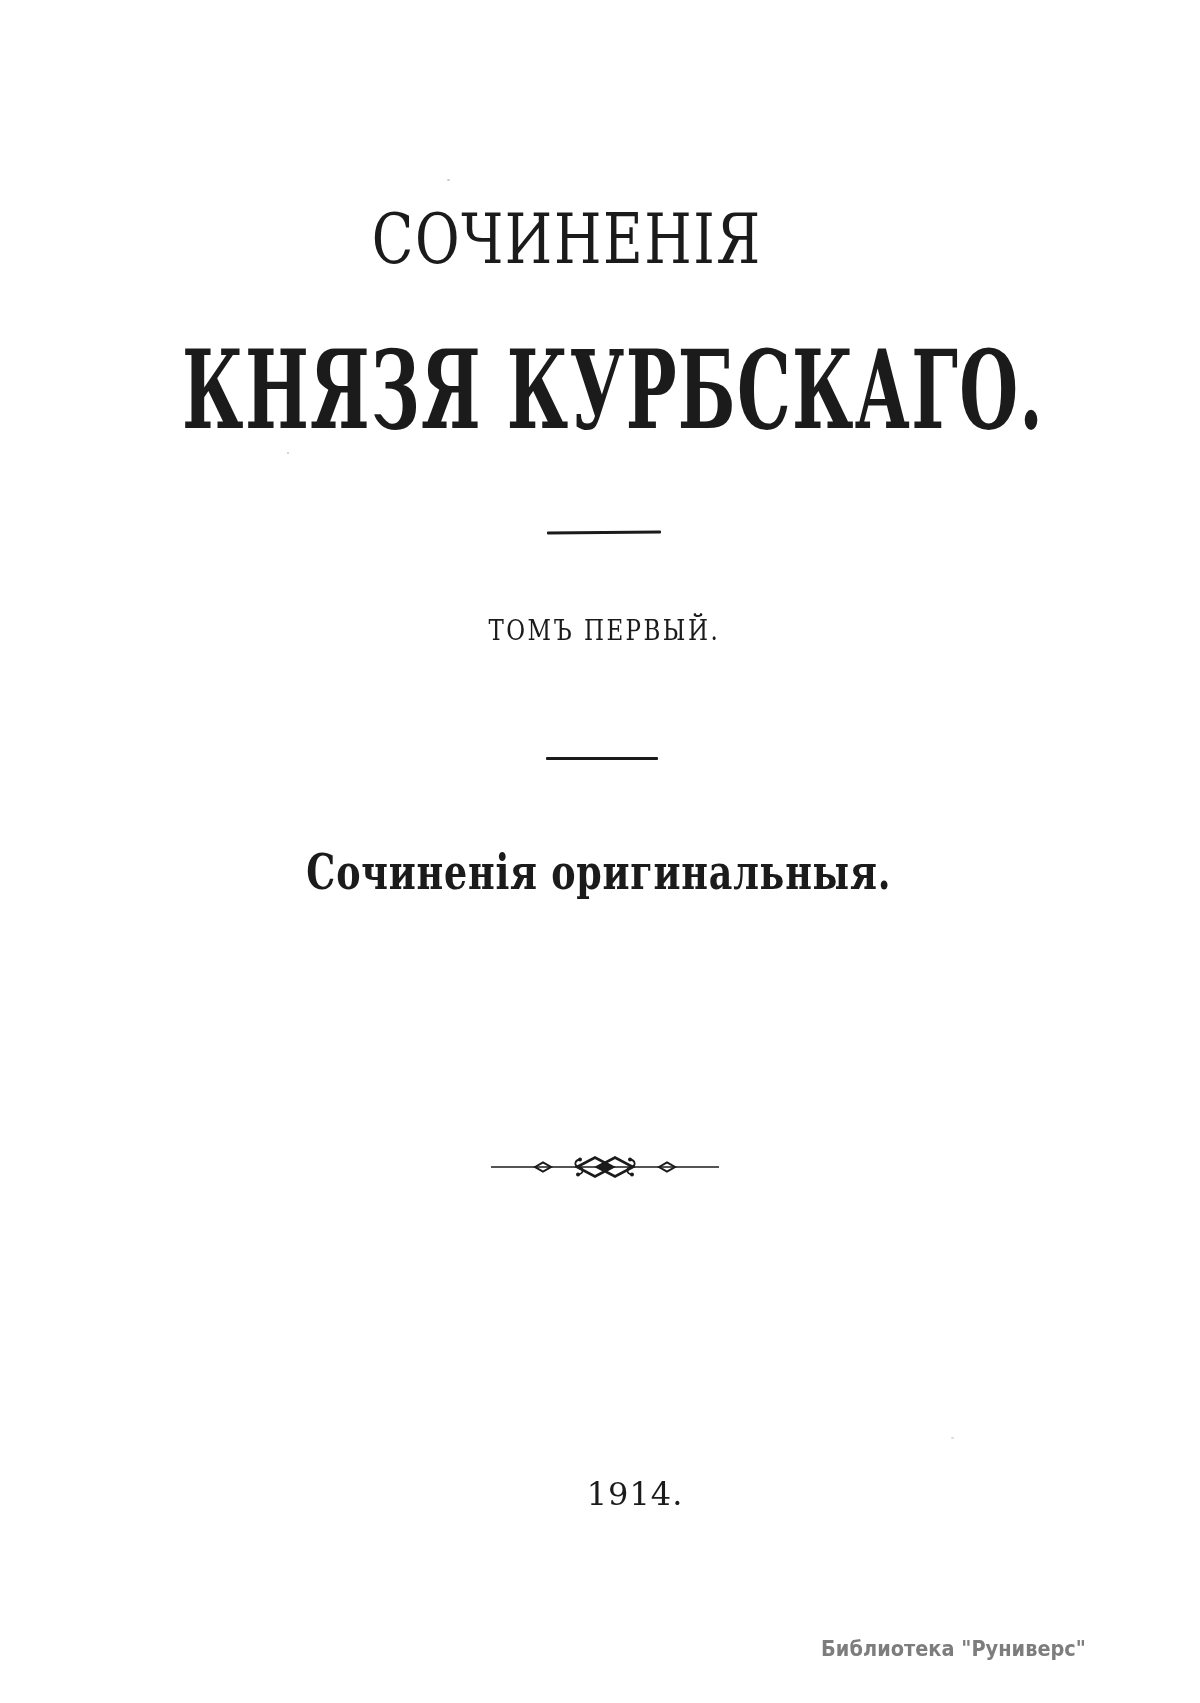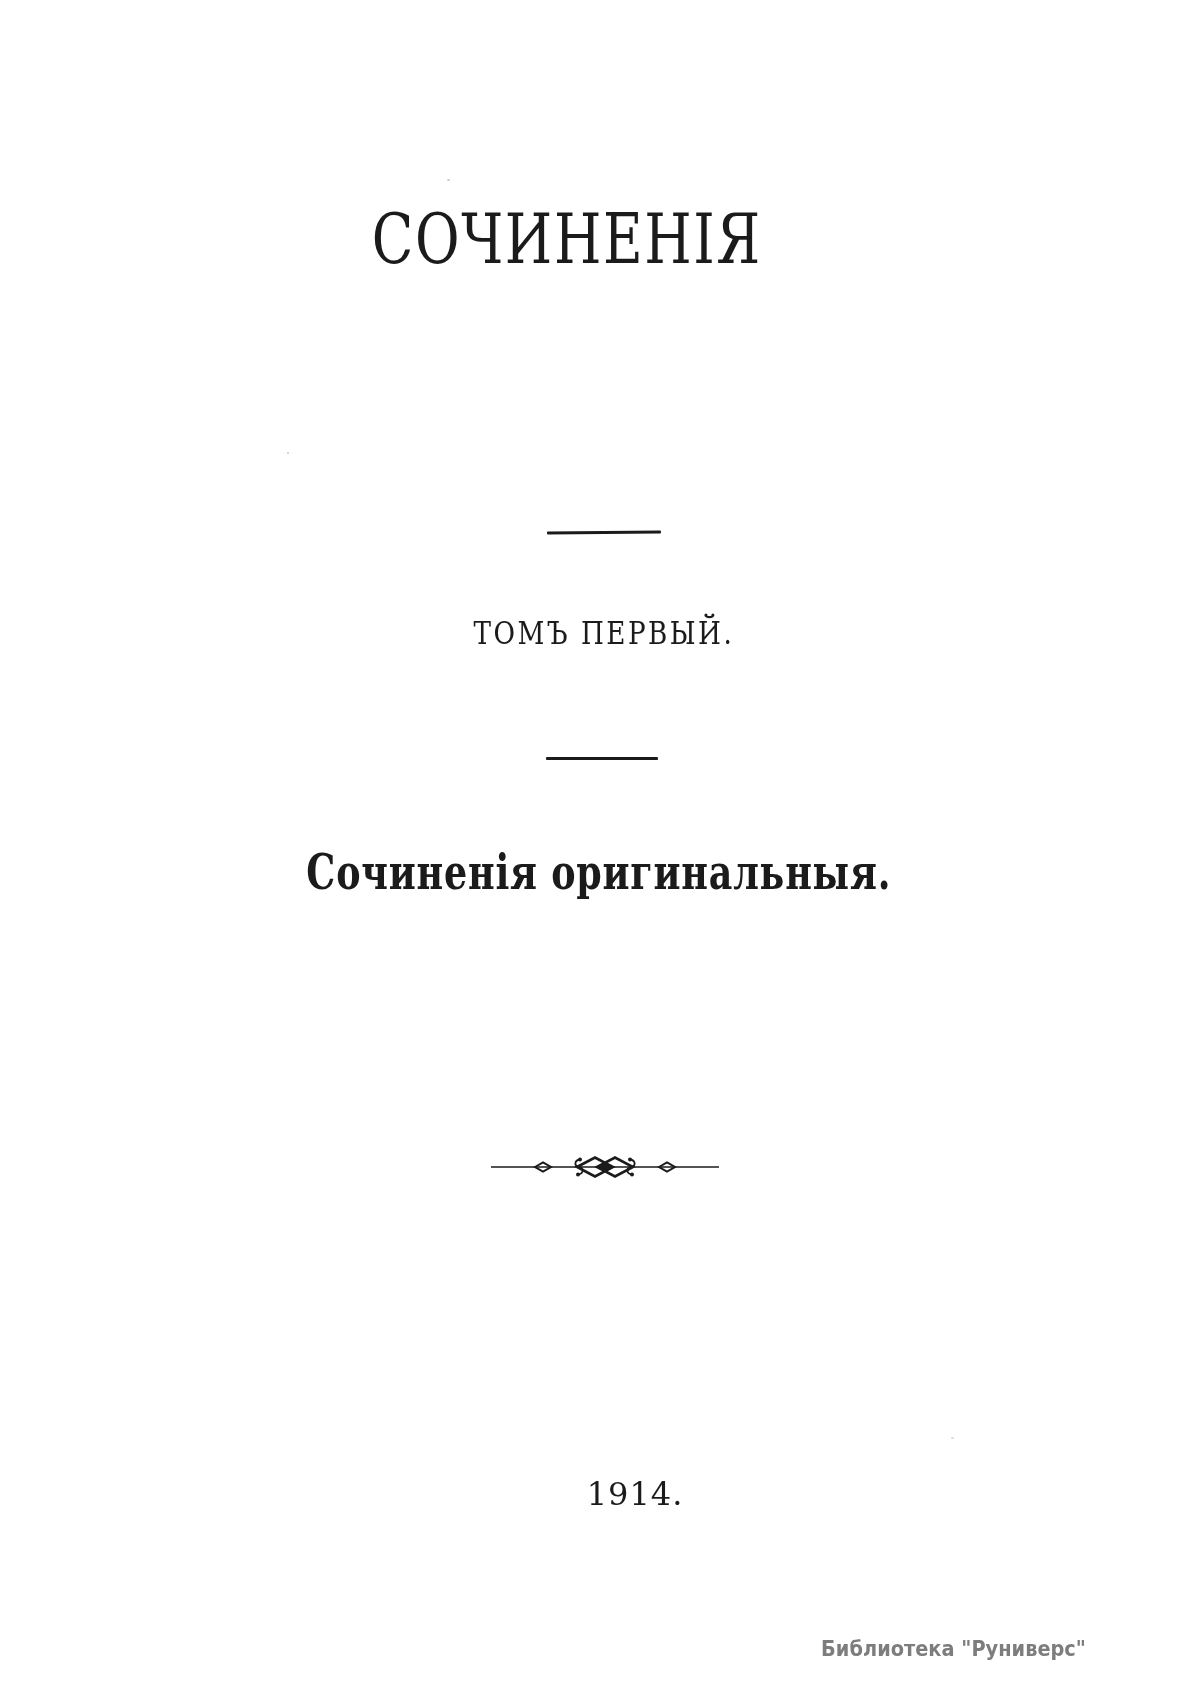--- a/index.html
+++ b/index.html
@@ -29,21 +29,21 @@
   
   .main-title{top:338px;font-size:104px;font-weight:bold;}
   .main-title .inner{left:-50px;transform:scale(0.65,1.05);letter-spacing:2px;}
 
   
   .rule{position:absolute;height:3px;background:var(--ink);border-radius:1px;}
   .rule-1{top:531px;left:547px;width:114px;transform:rotate(-0.4deg);}
   .rule-2{top:757px;left:546px;width:112px;}
 
   
-  .volume-label{top:617px;font-size:32px;}
+  .volume-label{top:617px;font-size:28px;}
   .volume-label .inner{left:4px;transform:scale(0.82,1);letter-spacing:3px;}
 
   
   .subtitle{top:848px;font-size:48px;font-weight:bold;margin-left:37px;}
   .subtitle .inner{left:-38px;transform:scale(0.76,1);letter-spacing:1px;}
 
   
   .flourish{position:absolute;top:1152px;left:490px;width:230px;height:30px;}
 
   
@@ -69,20 +69,23 @@
 </style>
 </head>
 <body>
 
 <div class="page">
 
   <div class="line series-title">
     <span class="inner">СОЧИНЕНІЯ</span>
   </div>
 
+  <div class="line main-title">
+    <span class="inner">КНЯЗЯ КУРБСКАГО.</span>
+  </div>
 
   <div class="rule rule-1"></div>
 
   <div class="line volume-label">
     <span class="inner">ТОМЪ ПЕРВЫЙ.</span>
   </div>
 
   <div class="rule rule-2"></div>
 
   <div class="line subtitle">

